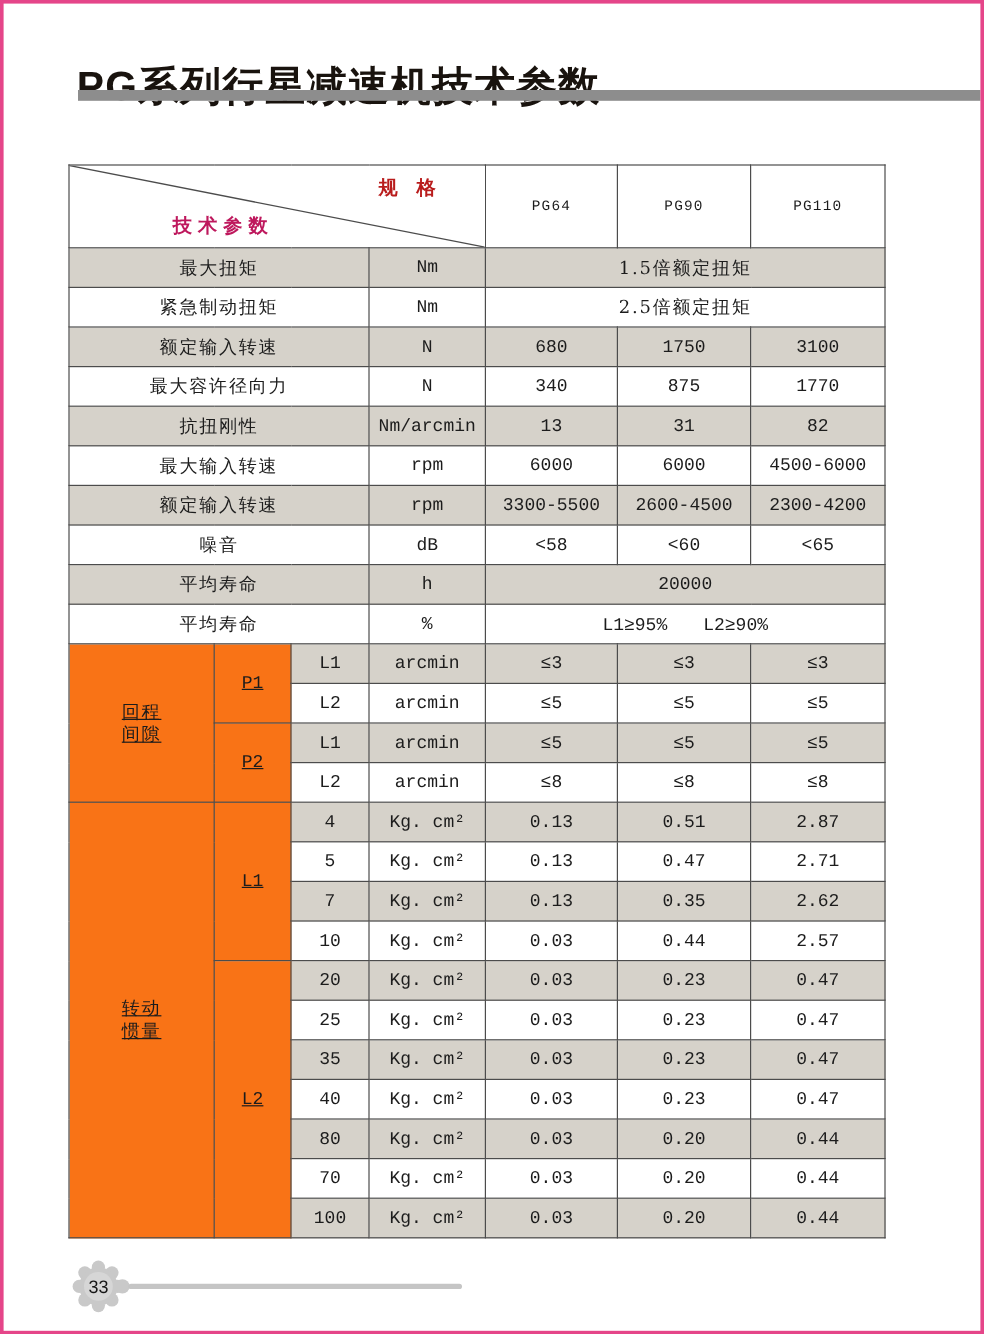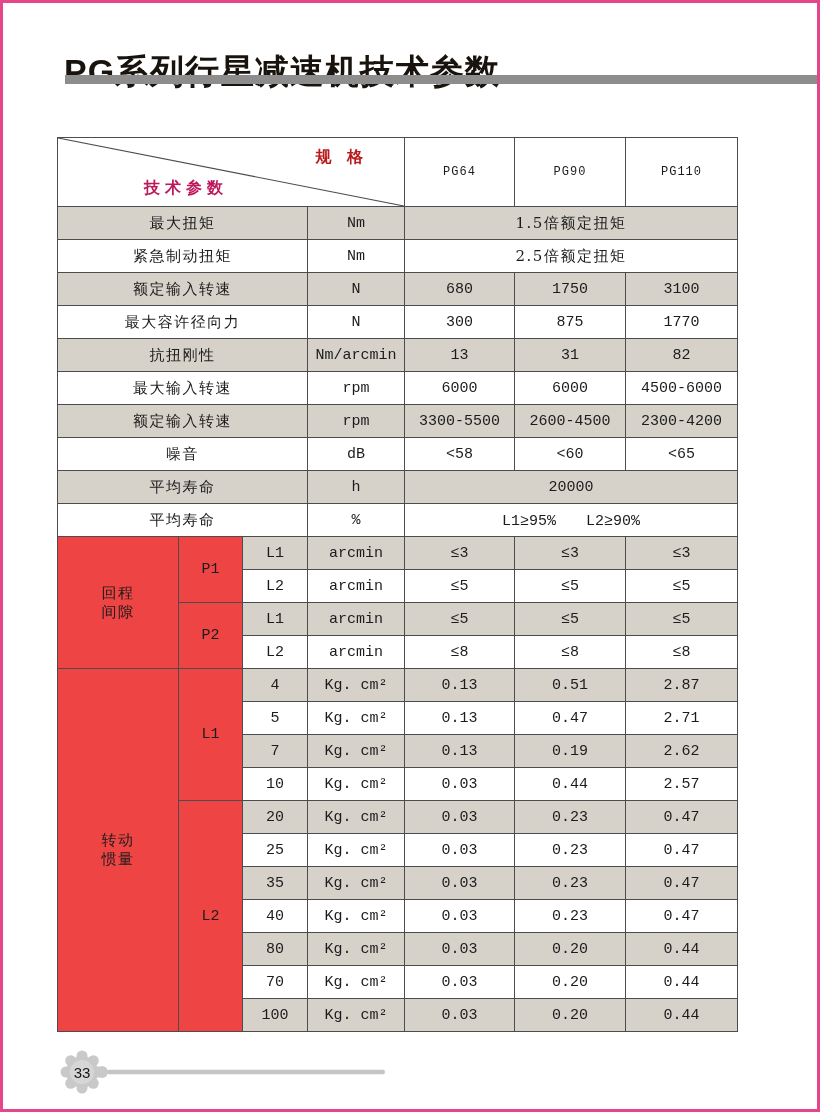--- a/index.html
+++ b/index.html
@@ -20,21 +20,21 @@
     position:absolute;left:57px;top:137px;width:680px;
     border-collapse:collapse;table-layout:fixed;
     font-family:"Liberation Mono","DejaVu Sans Mono", monospace;
     font-size:15px;color:#1c1c1c;
   }
   table.spec td, table.spec th{
     border:1px solid #4c4c4c;text-align:center;vertical-align:middle;
     padding:0;height:32px;white-space:pre-line;font-weight:normal;background:#ffffff;
   }
   table.spec tr.g td{background:#d6d2ca;}
-  table.spec tr.g td.wc, table.spec td.wc{background:#ef4444;}
+  table.spec tr.g td.wc, table.spec td.wc{background:#f97316;text-decoration:underline;}
   th.model{
     font-family:Liberation Mono, monospace;
     font-size:12px;letter-spacing:1px;height:61px;
   }
   td.zh, .zh{
     font-family:"DejaVu Serif","Liberation Serif", serif;
     letter-spacing:1.5px;
   }
   th.corner{position:relative;height:61px;}
   th.corner svg{position:absolute;inset:0;width:100%;height:100%;}
@@ -100,21 +100,21 @@
   <tr class="g">
     <td class="zh" colspan="3">额定输入转速</td>
     <td>N</td>
     <td>680</td>
     <td>1750</td>
     <td>3100</td>
   </tr>
   <tr>
     <td class="zh" colspan="3">最大容许径向力</td>
     <td>N</td>
-    <td>300</td>
+    <td>340</td>
     <td>875</td>
     <td>1770</td>
   </tr>
   <tr class="g">
     <td class="zh" colspan="3">抗扭刚性</td>
     <td>Nm/arcmin</td>
     <td>13</td>
     <td>31</td>
     <td>82</td>
   </tr>
@@ -197,21 +197,21 @@
     <td>5</td>
     <td>Kg. cm²</td>
     <td>0.13</td>
     <td>0.47</td>
     <td>2.71</td>
   </tr>
   <tr class="g">
     <td>7</td>
     <td>Kg. cm²</td>
     <td>0.13</td>
-    <td>0.19</td>
+    <td>0.35</td>
     <td>2.62</td>
   </tr>
   <tr>
     <td>10</td>
     <td>Kg. cm²</td>
     <td>0.03</td>
     <td>0.44</td>
     <td>2.57</td>
   </tr>
   <tr class="g">

